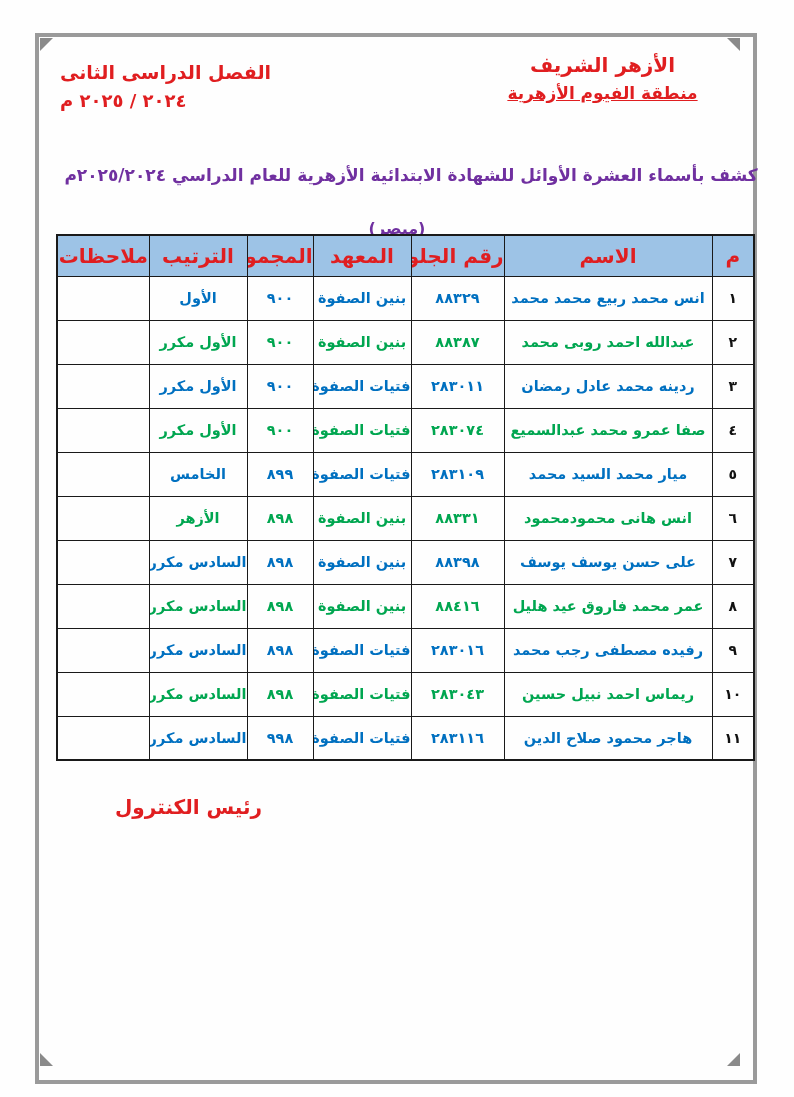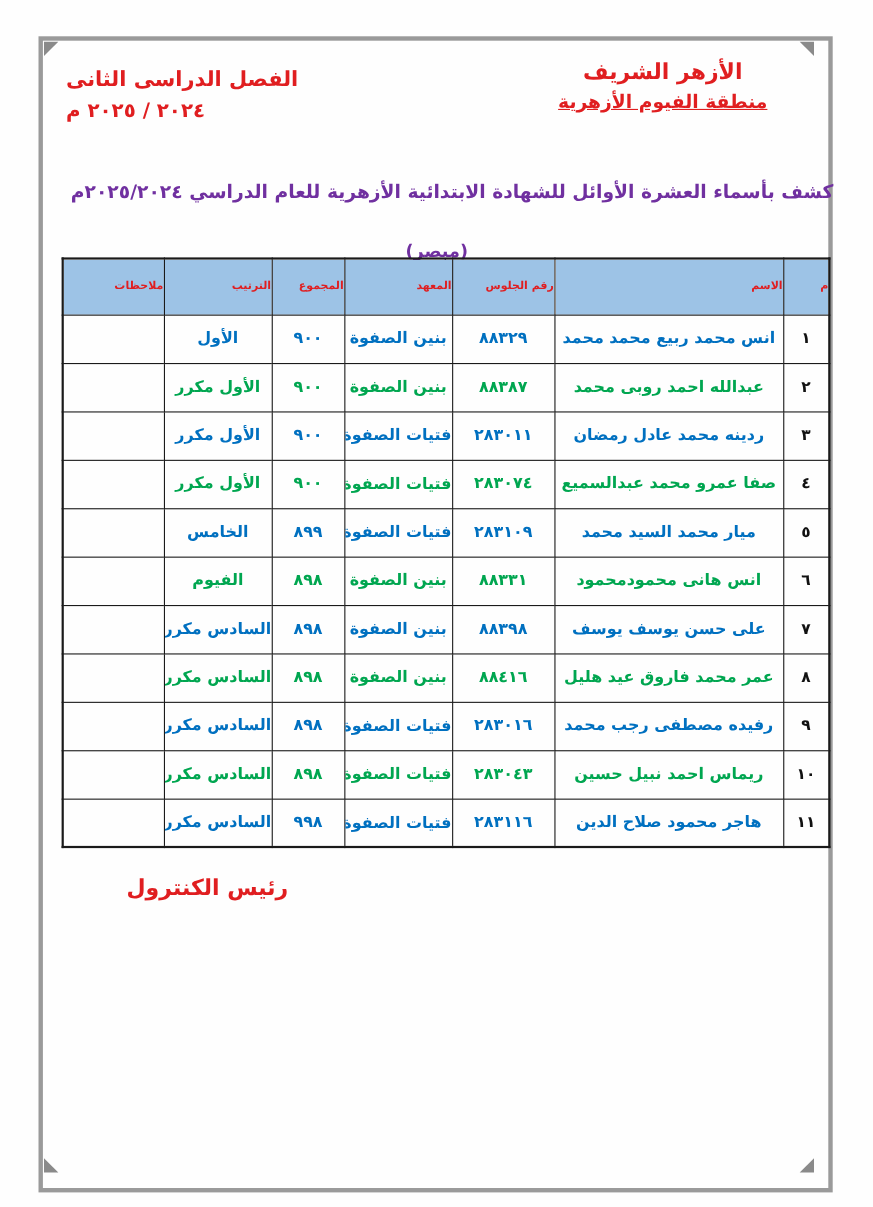--- a/index.html
+++ b/index.html
@@ -66,22 +66,22 @@
   table{
     border-collapse:collapse;table-layout:fixed;
     width:697px;border:2px solid var(--line);
   }
   th,td{
     border:1.6px solid var(--line);
     text-align:center;vertical-align:middle;
     overflow:hidden;white-space:nowrap;
   }
   thead th{
-    height:51px;background:var(--header-bg);
-    color:var(--red);font-size:10px;text-align:right;
+    height:41px;background:var(--header-bg);
+    color:var(--red);font-size:20px;
   }
   tbody td{height:44px;font-size:14.5px;}
   tbody td.serial{color:#111;font-size:14px;}
   tr.row-blue td{color:var(--blue);margin-left:16px;}
   tr.row-green td{color:var(--green);}
   tr.row-blue td.serial, tr.row-green td.serial{color:#111;}
 
   .footer{
     position:absolute;left:115px;top:793px;width:265px;
     text-align:left;color:var(--red);
@@ -180,21 +180,21 @@
             <td>٨٩٩</td>
             <td>الخامس</td>
             <td></td>
           </tr>
           <tr class="row-green">
             <td class="serial">٦</td>
             <td>انس هانى محمودمحمود</td>
             <td>٨٨٣٣١</td>
             <td>بنين الصفوة</td>
             <td>٨٩٨</td>
-            <td>الفيوم</td>
+            <td>الأزهر</td>
             <td></td>
           </tr>
           <tr class="row-blue">
             <td class="serial">٧</td>
             <td>على حسن يوسف يوسف</td>
             <td>٨٨٣٩٨</td>
             <td>بنين الصفوة</td>
             <td>٨٩٨</td>
             <td>السادس مكرر</td>
             <td></td>

